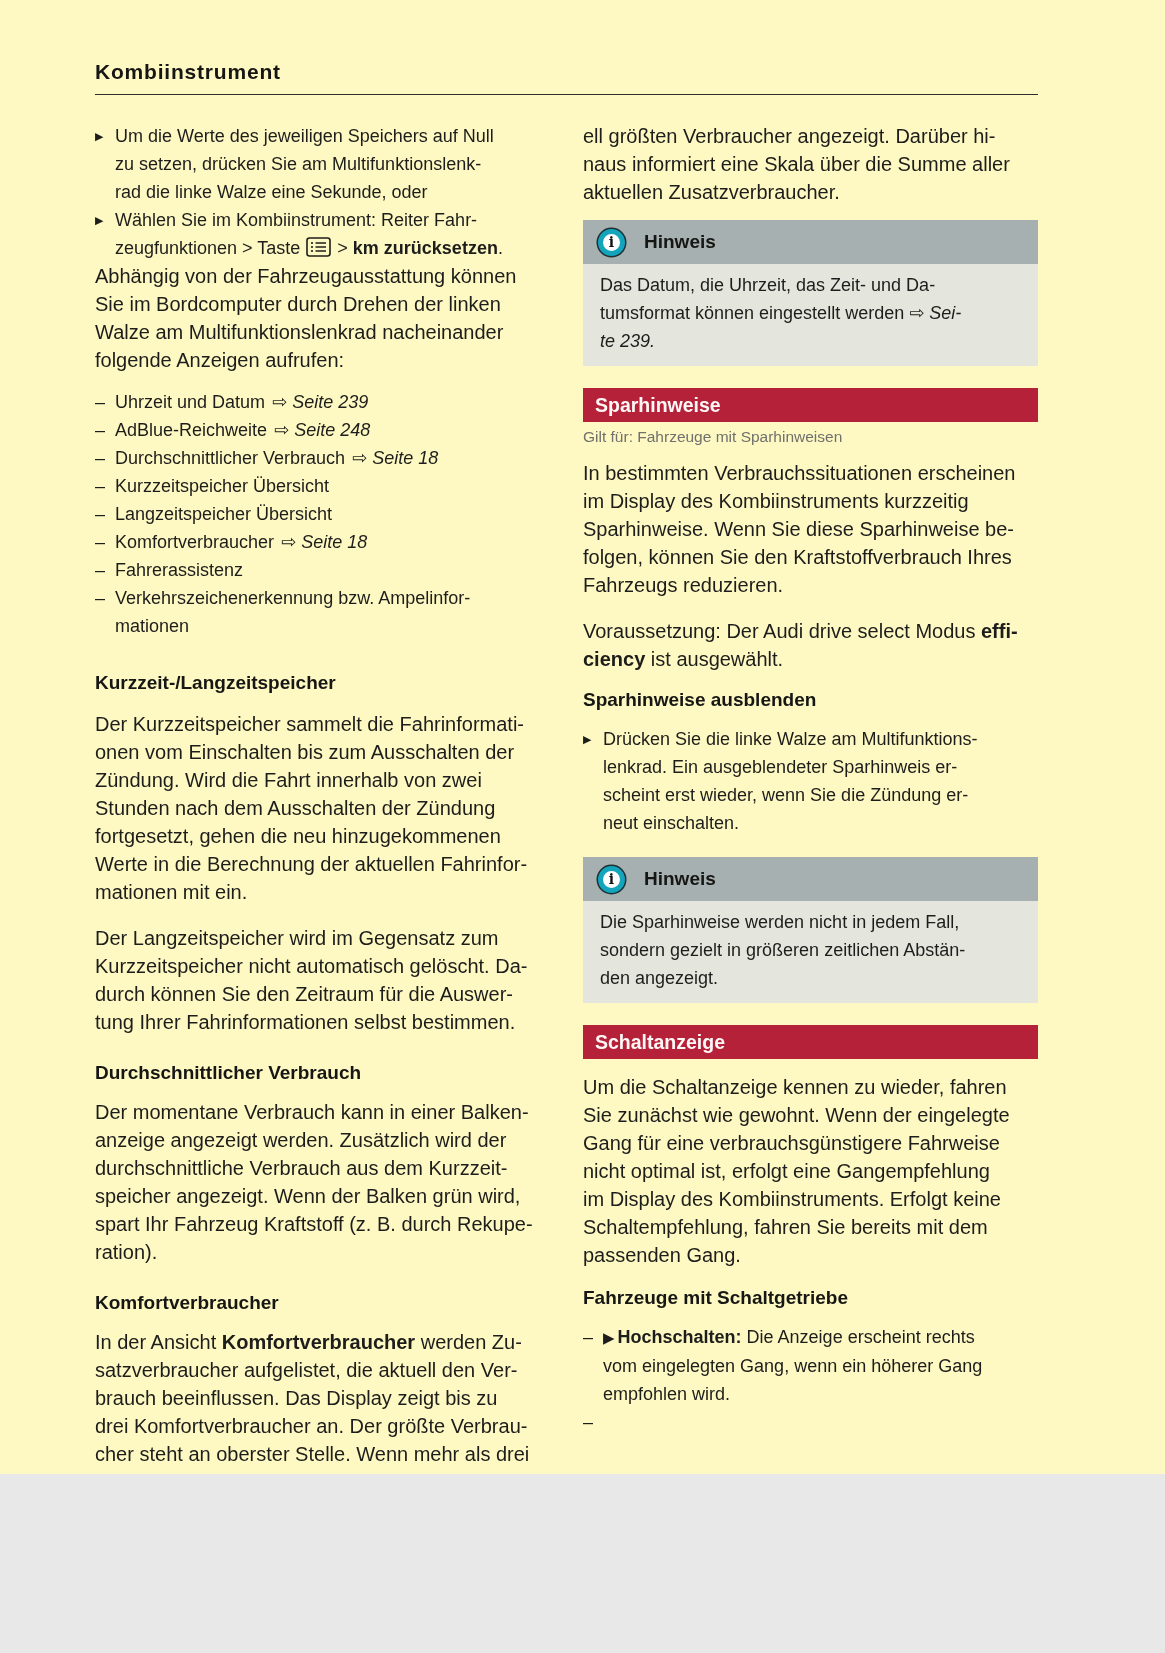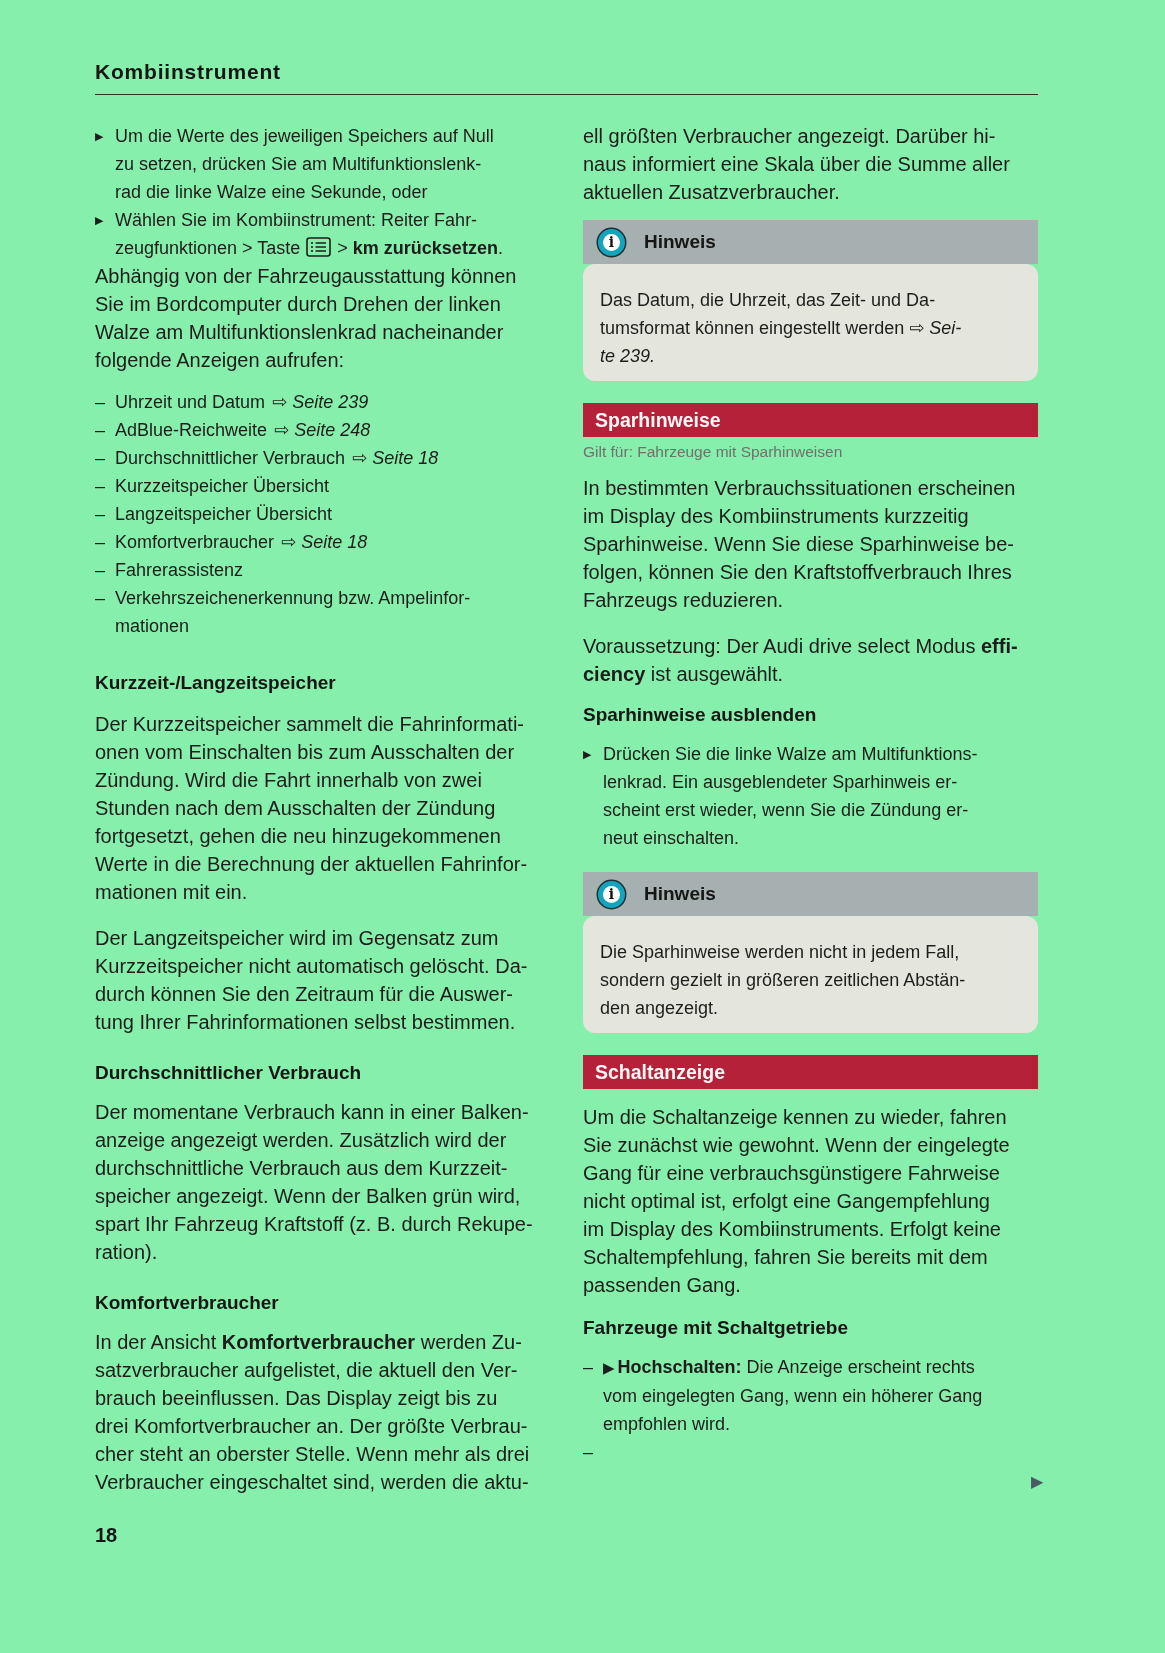--- a/index.html
+++ b/index.html
@@ -1,19 +1,19 @@
 <!DOCTYPE html>
 <html><head>
 <meta charset="utf-8">
 <style>
   html,body{margin:0;padding:0;background:#e8e8e8;}
   .page{
     position:relative;
-    width:1165px;height:1653px;
-    background:#86efac;
+    width:1165px;height:1474px;
+    background:#fef9c3;
     font-family:"Liberation Sans","DejaVu Sans",sans-serif;
     color:#1d1d1b;
     overflow:hidden;
     box-sizing:border-box;
   }
   .content{position:absolute;left:95px;top:60px;width:943px;}
   .doc-title{
     font-size:21px;font-weight:700;letter-spacing:0.8px;
     margin:0;line-height:24px;color:#161614;
   }
@@ -53,22 +53,22 @@
   .note-title{font-size:19px;font-weight:700;margin-left:19px;color:#161614;}
   .info-badge{
     width:27px;height:27px;border-radius:50%;
     background:#ffffff;border:5px solid #14a5bc;
     box-shadow:0 0 0 1.5px #1d3034;
     box-sizing:border-box;display:flex;align-items:center;justify-content:center;
     font-family:"DejaVu Serif","Liberation Serif",serif;
     font-weight:700;font-size:14px;line-height:1;color:#101010;
   }
   .note-body{
-    background:#e4e5dd;padding:22px 16px 11px 17px;
-    font-size:18px;line-height:28px;white-space:pre;border-radius:12px;
+    background:#e4e5dd;padding:7px 16px 11px 17px;
+    font-size:18px;line-height:28px;white-space:pre;
   }
 
   
   .section-bar{
     background:#b6213a;height:34px;display:flex;align-items:center;
     padding-left:12px;box-sizing:border-box;width:455px;
   }
   .section-bar-title{color:#fdf7f6;font-size:19.5px;font-weight:700;}
   .applies{color:#70706c;font-size:15.5px;line-height:21px;margin:4px 0 0 0;}
 

